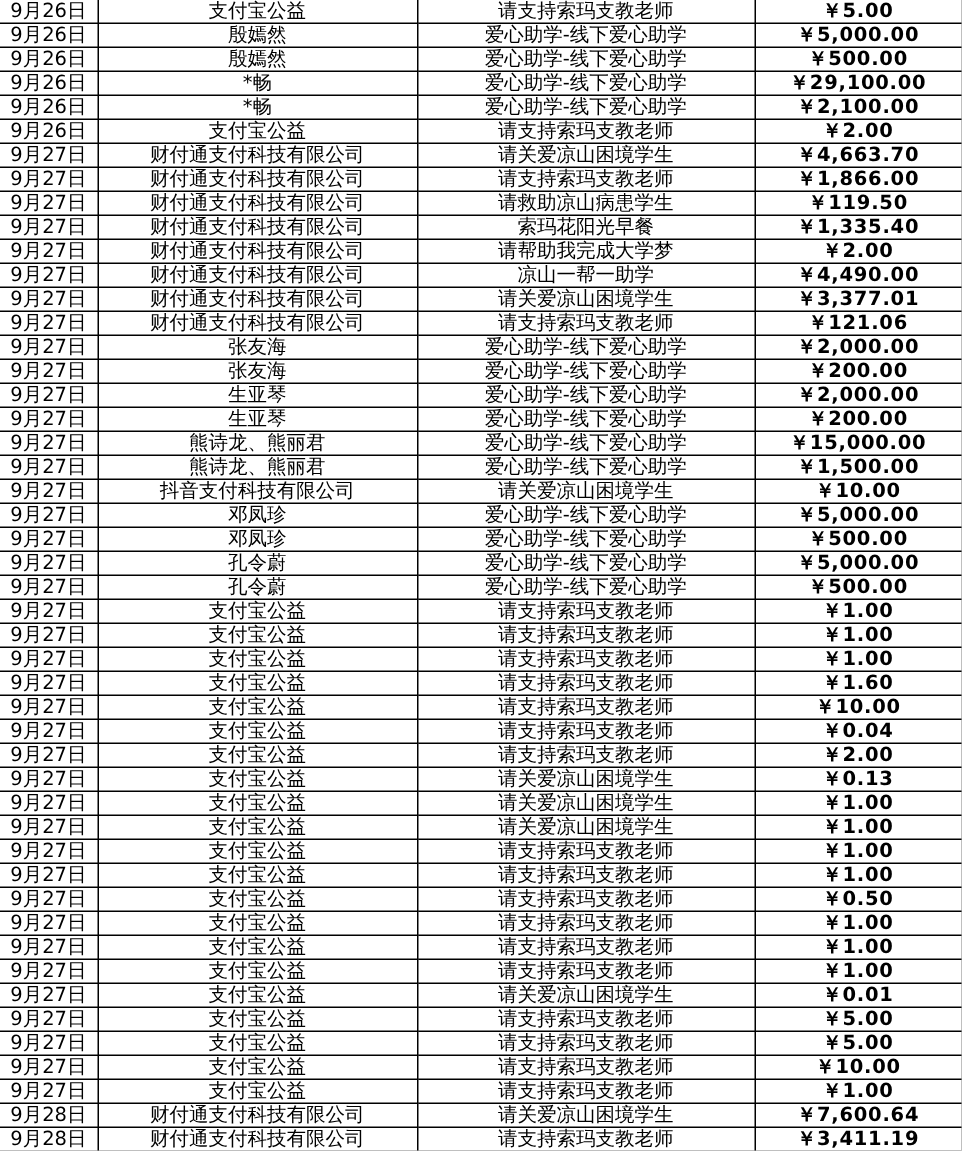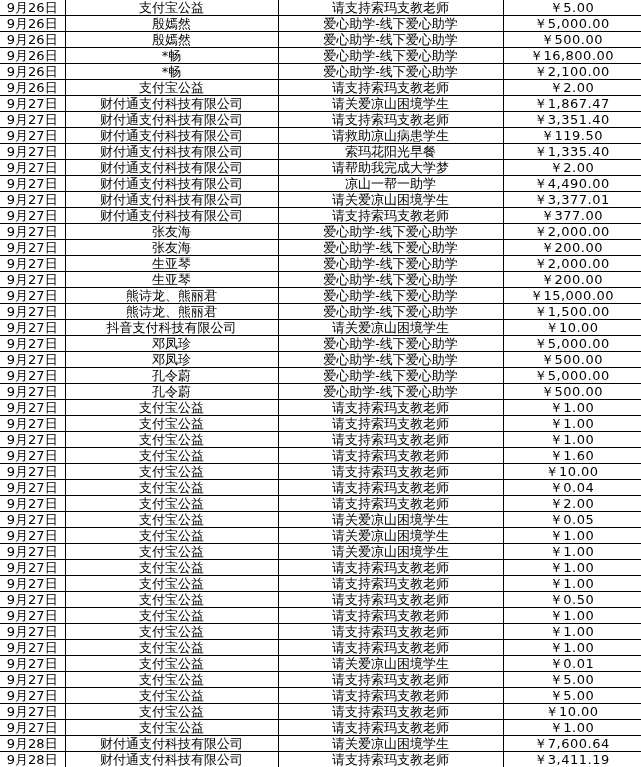--- a/index.html
+++ b/index.html
@@ -32,21 +32,21 @@
     overflow: hidden;
     height: 14px;
   }
   
   tr:first-child td { border-top: none; }
   td:first-child { border-left: none; }
   col.c-date   { width: 65px; }
   col.c-donor  { width: 213px; }
   col.c-purpose{ width: 225px; }
   col.c-amount { width: 138px; }
-  td.amount { letter-spacing: 0.5px; }
+  td.amount { letter-spacing: 0.5px; font-weight: bold; }
 </style>
 </head>
 <body>
 
 <table data-name="donation-table">
   <colgroup>
     <col class="c-date">
     <col class="c-donor">
     <col class="c-purpose">
     <col class="c-amount">
@@ -67,45 +67,45 @@
       <tr data-name="table-row">
         <td data-name="cell-date">9月26日</td>
         <td data-name="cell-donor">殷嫣然</td>
         <td data-name="cell-purpose">爱心助学-线下爱心助学</td>
         <td data-name="cell-amount" class="amount">￥500.00</td>
       </tr>
       <tr data-name="table-row">
         <td data-name="cell-date">9月26日</td>
         <td data-name="cell-donor">*畅</td>
         <td data-name="cell-purpose">爱心助学-线下爱心助学</td>
-        <td data-name="cell-amount" class="amount">￥16,800.00</td>
+        <td data-name="cell-amount" class="amount">￥29,100.00</td>
       </tr>
       <tr data-name="table-row">
         <td data-name="cell-date">9月26日</td>
         <td data-name="cell-donor">*畅</td>
         <td data-name="cell-purpose">爱心助学-线下爱心助学</td>
         <td data-name="cell-amount" class="amount">￥2,100.00</td>
       </tr>
       <tr data-name="table-row">
         <td data-name="cell-date">9月26日</td>
         <td data-name="cell-donor">支付宝公益</td>
         <td data-name="cell-purpose">请支持索玛支教老师</td>
         <td data-name="cell-amount" class="amount">￥2.00</td>
       </tr>
       <tr data-name="table-row">
         <td data-name="cell-date">9月27日</td>
         <td data-name="cell-donor">财付通支付科技有限公司</td>
         <td data-name="cell-purpose">请关爱凉山困境学生</td>
-        <td data-name="cell-amount" class="amount">￥1,867.47</td>
-      </tr>
-      <tr data-name="table-row">
-        <td data-name="cell-date">9月27日</td>
-        <td data-name="cell-donor">财付通支付科技有限公司</td>
-        <td data-name="cell-purpose">请支持索玛支教老师</td>
-        <td data-name="cell-amount" class="amount">￥3,351.40</td>
+        <td data-name="cell-amount" class="amount">￥4,663.70</td>
+      </tr>
+      <tr data-name="table-row">
+        <td data-name="cell-date">9月27日</td>
+        <td data-name="cell-donor">财付通支付科技有限公司</td>
+        <td data-name="cell-purpose">请支持索玛支教老师</td>
+        <td data-name="cell-amount" class="amount">￥1,866.00</td>
       </tr>
       <tr data-name="table-row">
         <td data-name="cell-date">9月27日</td>
         <td data-name="cell-donor">财付通支付科技有限公司</td>
         <td data-name="cell-purpose">请救助凉山病患学生</td>
         <td data-name="cell-amount" class="amount">￥119.50</td>
       </tr>
       <tr data-name="table-row">
         <td data-name="cell-date">9月27日</td>
         <td data-name="cell-donor">财付通支付科技有限公司</td>
@@ -127,21 +127,21 @@
       <tr data-name="table-row">
         <td data-name="cell-date">9月27日</td>
         <td data-name="cell-donor">财付通支付科技有限公司</td>
         <td data-name="cell-purpose">请关爱凉山困境学生</td>
         <td data-name="cell-amount" class="amount">￥3,377.01</td>
       </tr>
       <tr data-name="table-row">
         <td data-name="cell-date">9月27日</td>
         <td data-name="cell-donor">财付通支付科技有限公司</td>
         <td data-name="cell-purpose">请支持索玛支教老师</td>
-        <td data-name="cell-amount" class="amount">￥377.00</td>
+        <td data-name="cell-amount" class="amount">￥121.06</td>
       </tr>
       <tr data-name="table-row">
         <td data-name="cell-date">9月27日</td>
         <td data-name="cell-donor">张友海</td>
         <td data-name="cell-purpose">爱心助学-线下爱心助学</td>
         <td data-name="cell-amount" class="amount">￥2,000.00</td>
       </tr>
       <tr data-name="table-row">
         <td data-name="cell-date">9月27日</td>
         <td data-name="cell-donor">张友海</td>
@@ -241,21 +241,21 @@
       <tr data-name="table-row">
         <td data-name="cell-date">9月27日</td>
         <td data-name="cell-donor">支付宝公益</td>
         <td data-name="cell-purpose">请支持索玛支教老师</td>
         <td data-name="cell-amount" class="amount">￥2.00</td>
       </tr>
       <tr data-name="table-row">
         <td data-name="cell-date">9月27日</td>
         <td data-name="cell-donor">支付宝公益</td>
         <td data-name="cell-purpose">请关爱凉山困境学生</td>
-        <td data-name="cell-amount" class="amount">￥0.05</td>
+        <td data-name="cell-amount" class="amount">￥0.13</td>
       </tr>
       <tr data-name="table-row">
         <td data-name="cell-date">9月27日</td>
         <td data-name="cell-donor">支付宝公益</td>
         <td data-name="cell-purpose">请关爱凉山困境学生</td>
         <td data-name="cell-amount" class="amount">￥1.00</td>
       </tr>
       <tr data-name="table-row">
         <td data-name="cell-date">9月27日</td>
         <td data-name="cell-donor">支付宝公益</td>

